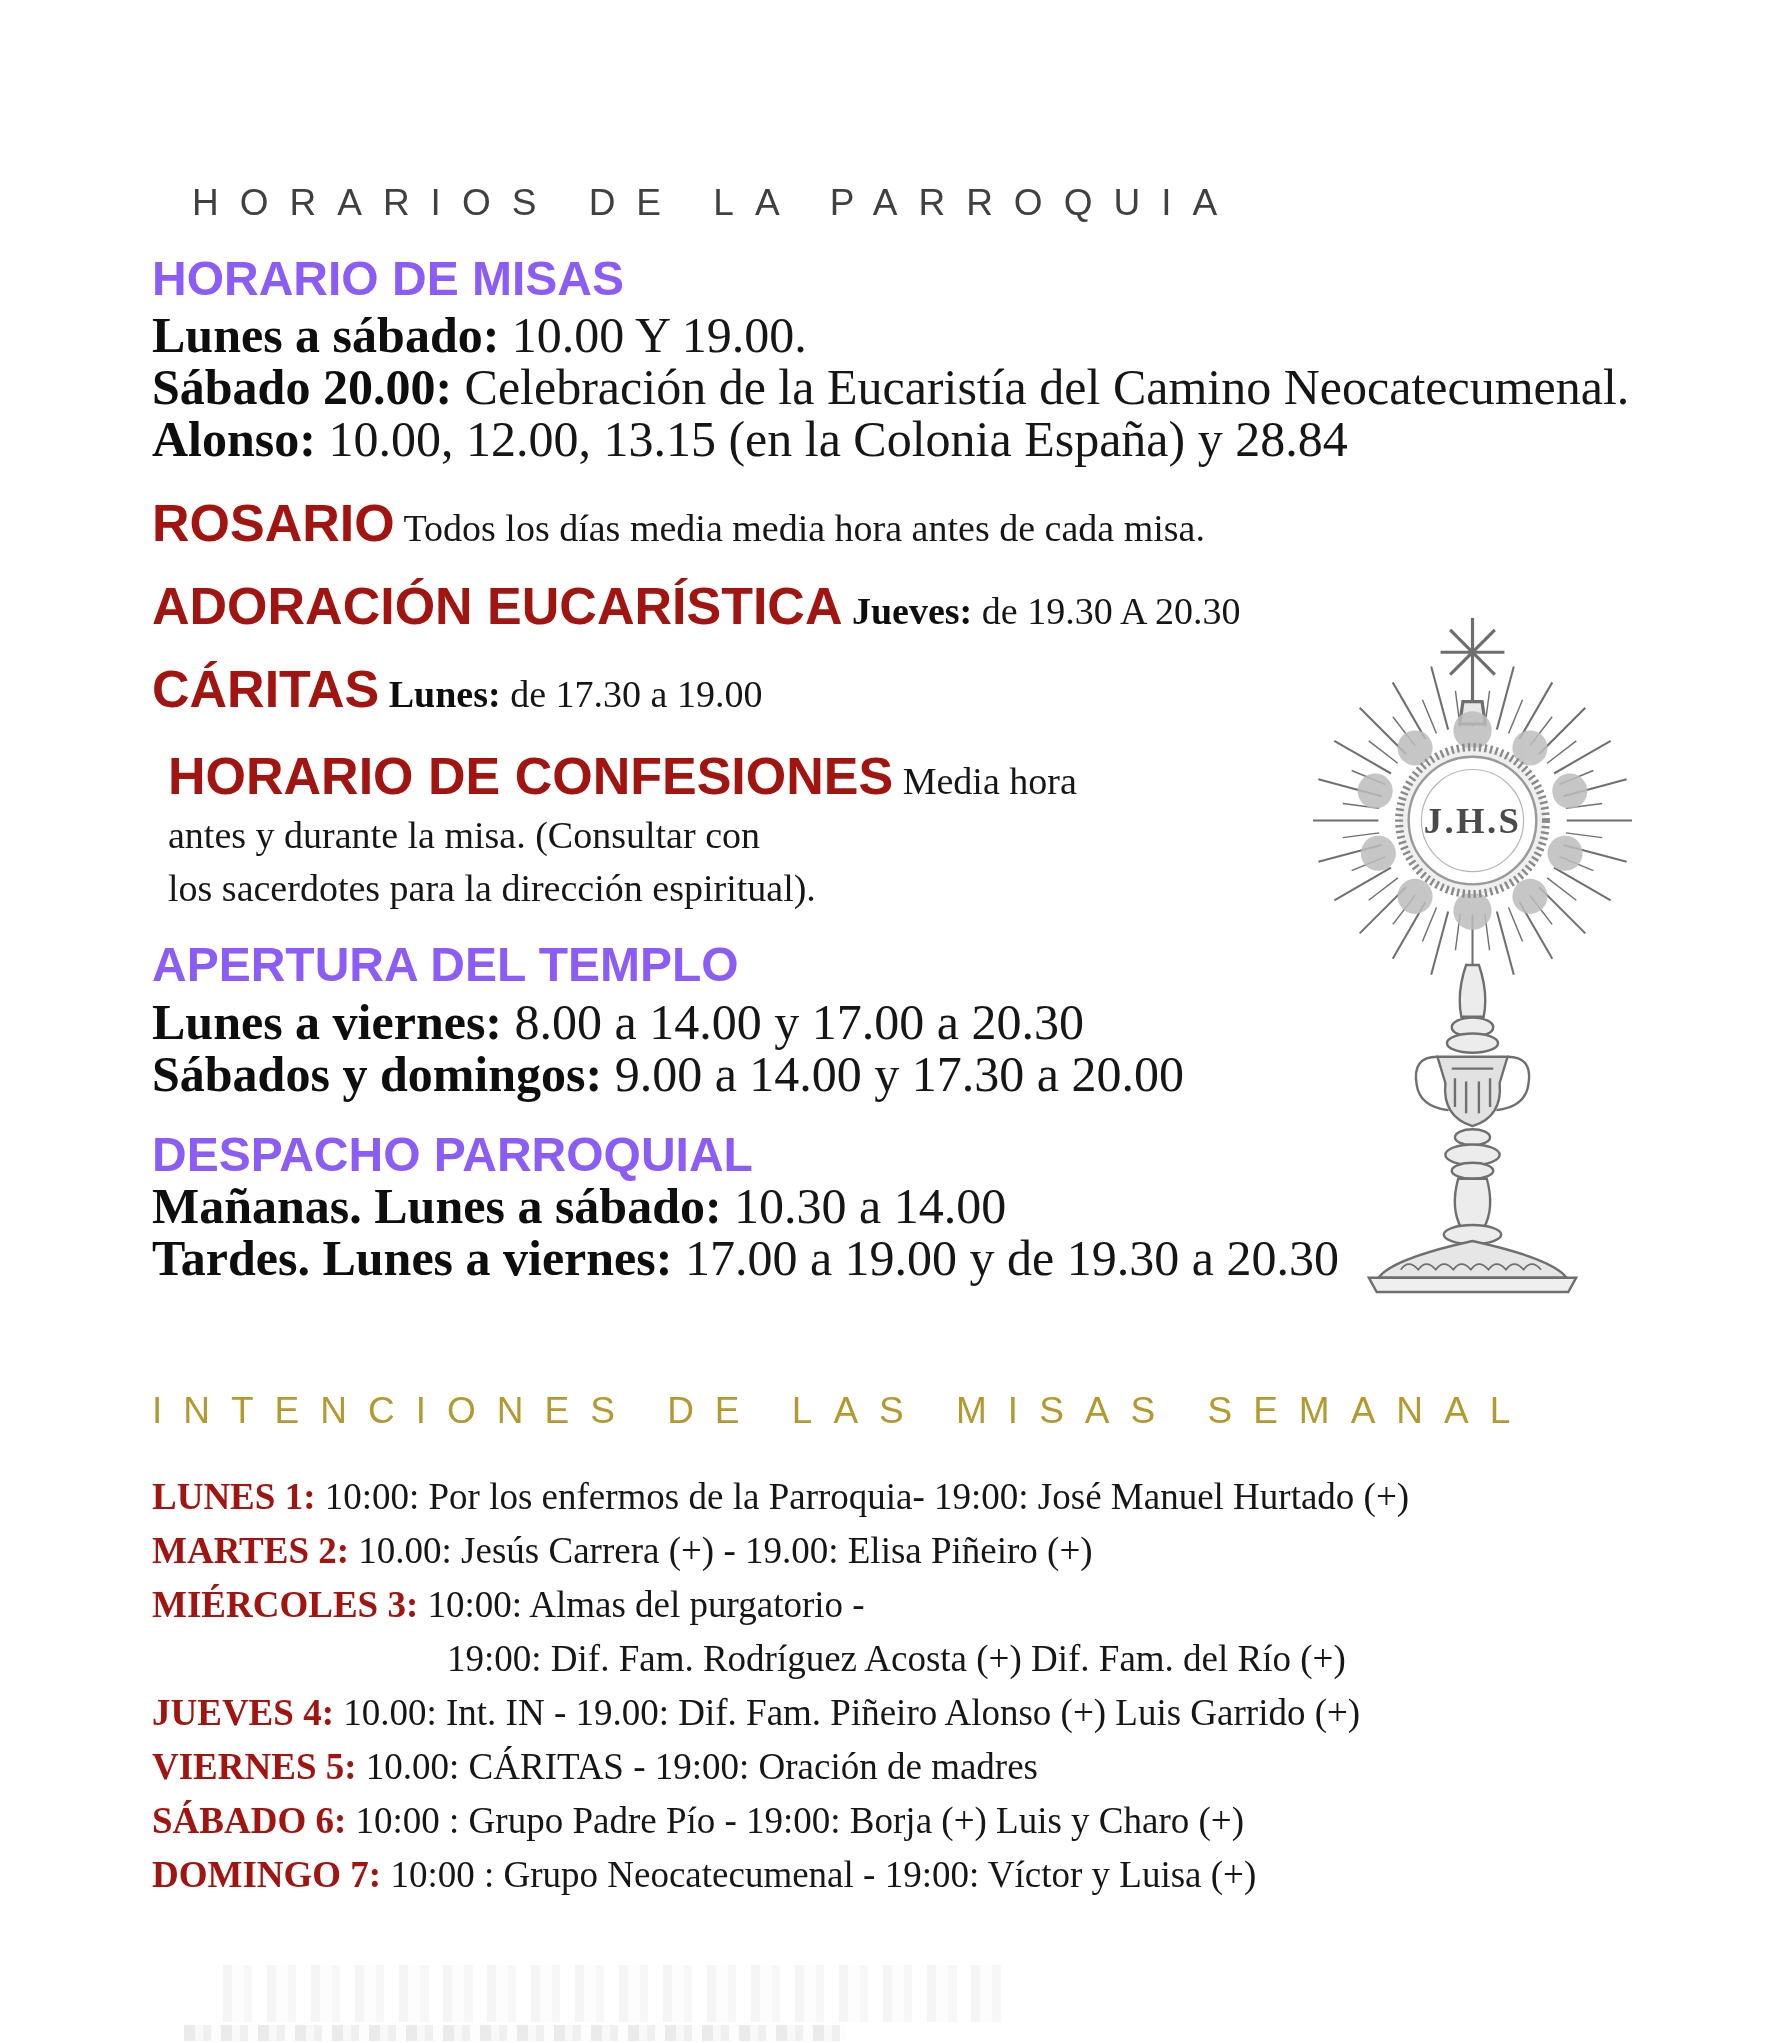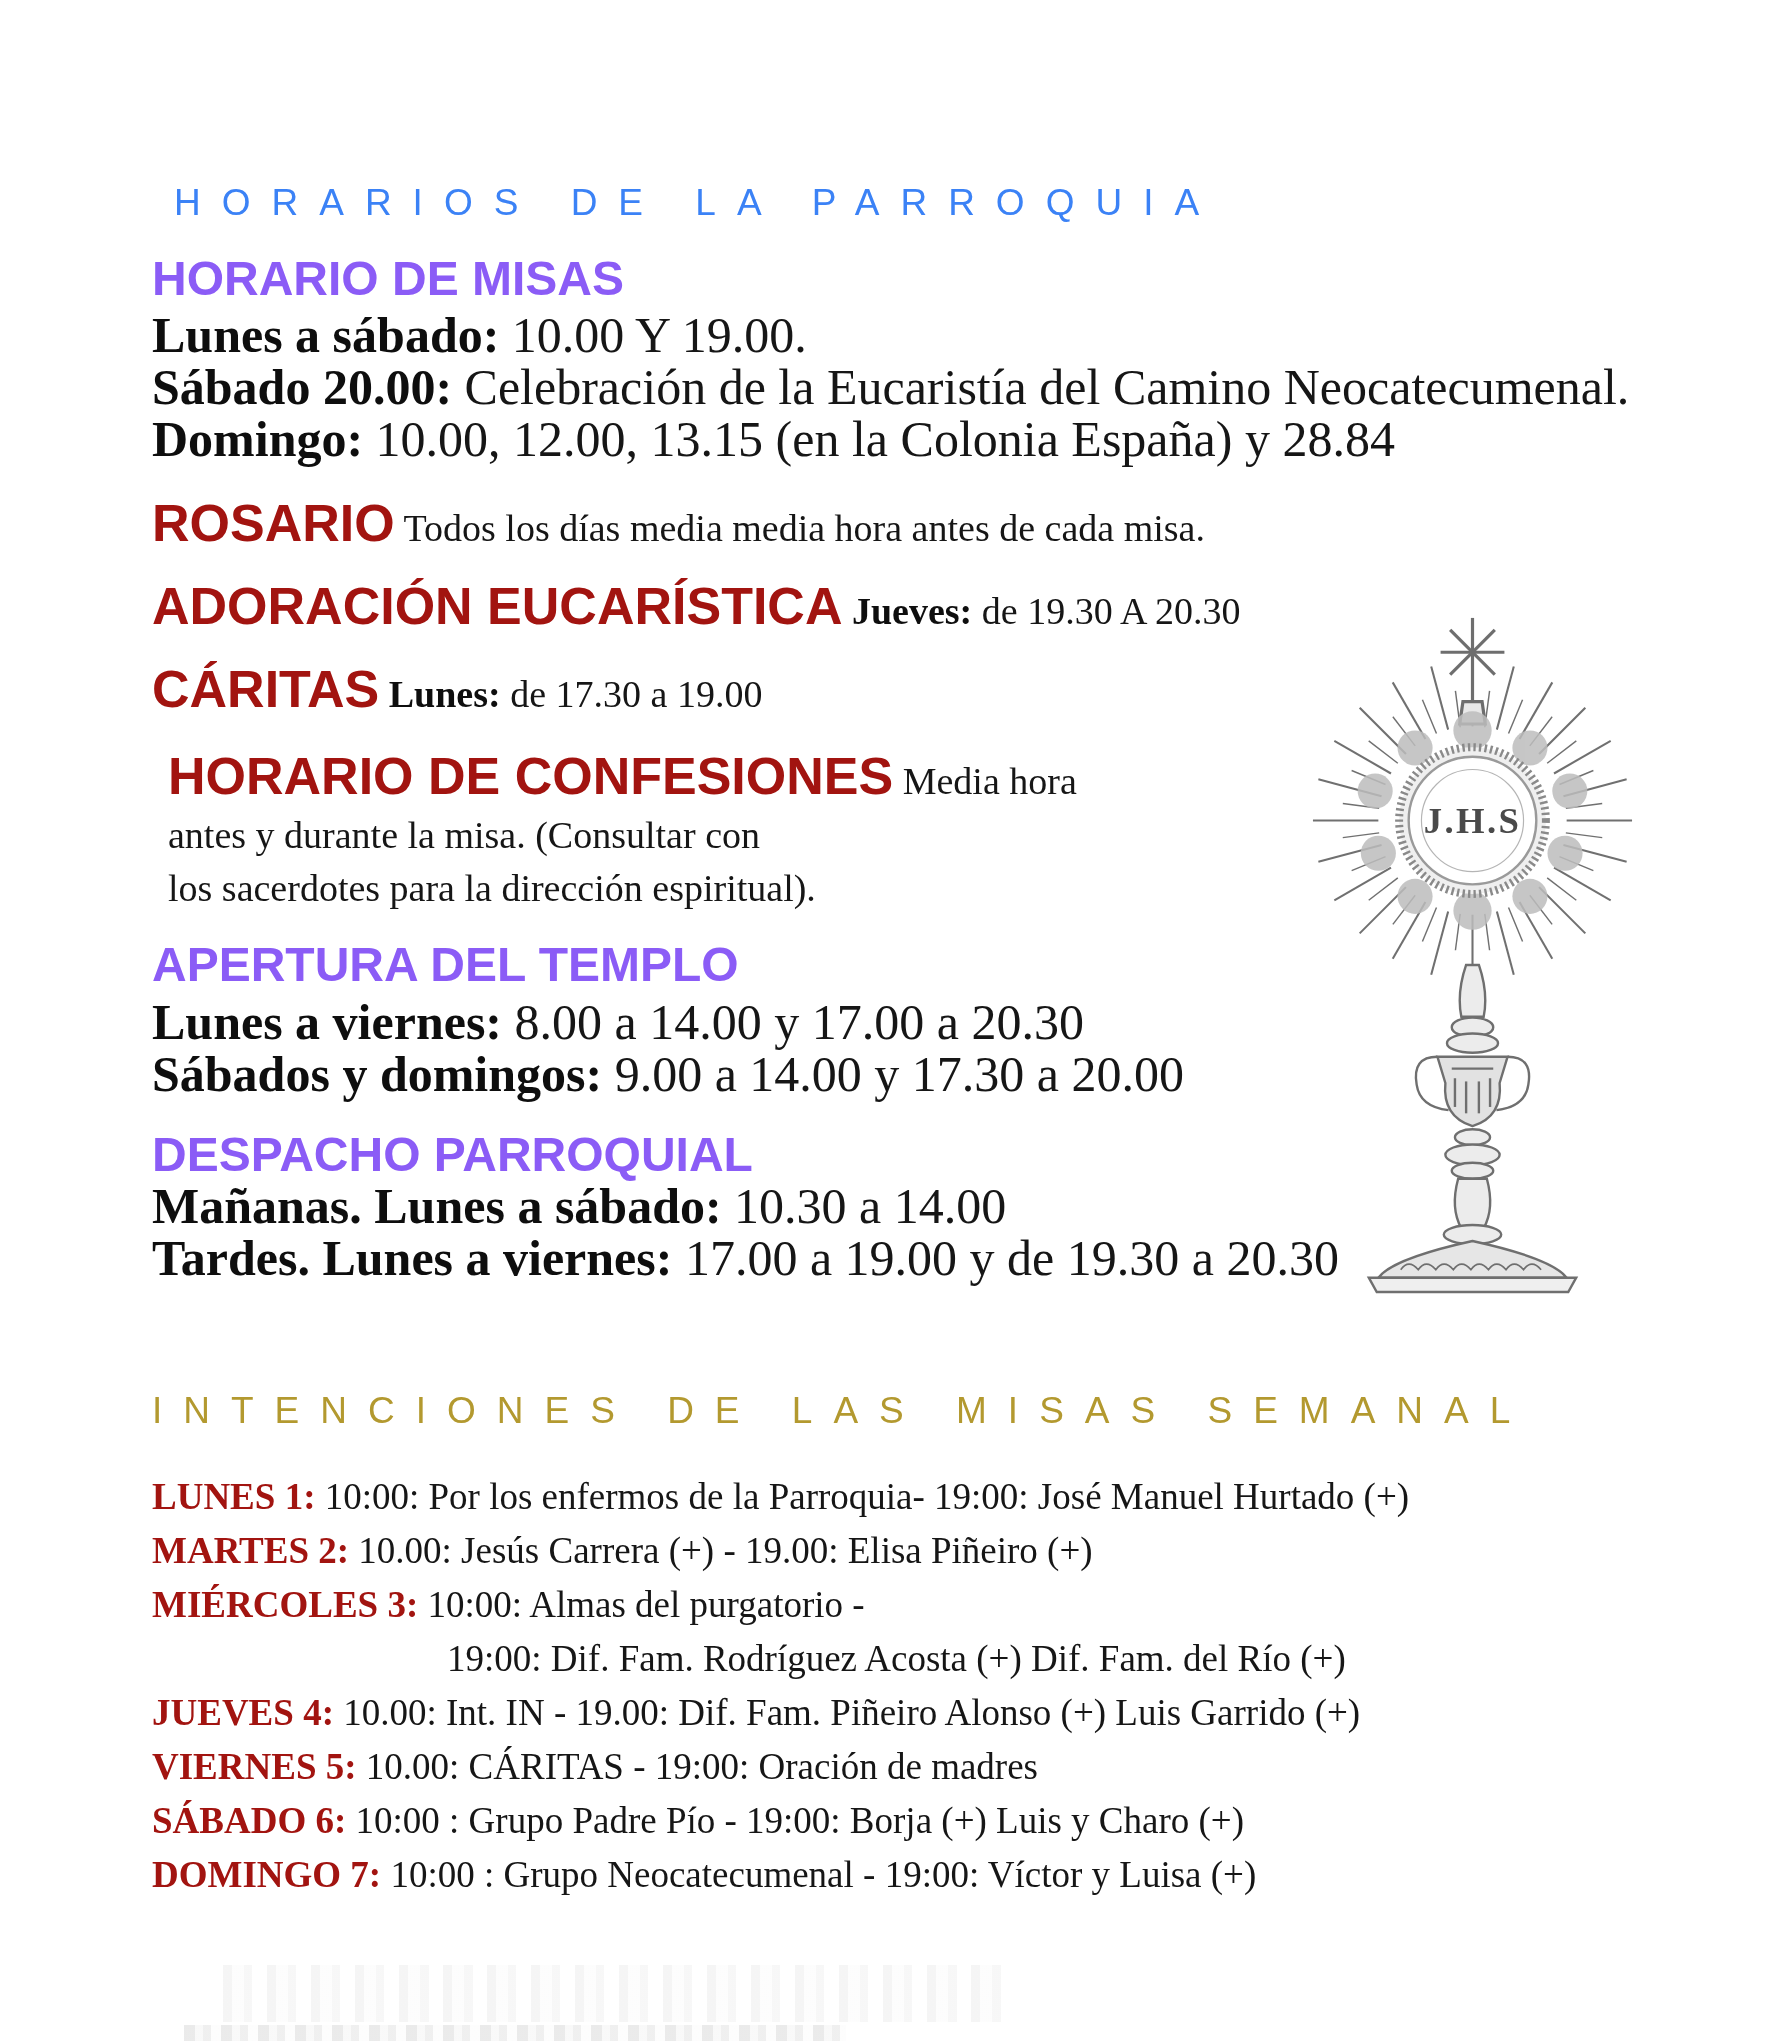--- a/index.html
+++ b/index.html
@@ -12,22 +12,22 @@
     color:#161616;
   }
   .content{
     position:absolute;left:152px;top:180px;
     white-space:nowrap;
   }
   .gold-title{
     font-family:"Liberation Sans", sans-serif;
     font-size:37px;line-height:45px;font-weight:400;
     letter-spacing:21px;
-    color:#3b82f6;
-    margin-left:22px;
+    color:#404040;
+    margin-left:40px;
   }
   .h-red{
     font-family:"Liberation Sans", sans-serif;
     font-size:48px;line-height:49px;font-weight:700;
     color:#8b5cf6;
     letter-spacing:0px;
   }
   .h-inline{
     font-family:"Liberation Sans", sans-serif;
     font-size:52px;font-weight:700;color:#a21410;
@@ -80,21 +80,21 @@
 <div class="page">
 
   <div class="content">
 
     <div class="gold-title">HORARIOS DE LA PARROQUIA</div>
 
     <div class="h-red block-h-misas">HORARIO DE MISAS</div>
     <div class="lines">
       <div><span class="b">Lunes a sábado:</span><span> 10.00 Y 19.00.</span></div>
       <div><span class="b">Sábado 20.00:</span><span> Celebración de la Eucaristía del Camino Neocatecumenal.</span></div>
-      <div><span class="b">Domingo:</span><span> 10.00, 12.00, 13.15 (en la Colonia España) y 28.84</span></div>
+      <div><span class="b">Alonso:</span><span> 10.00, 12.00, 13.15 (en la Colonia España) y 28.84</span></div>
     </div>
 
     <div class="one-line rosario">
       <span class="h-inline">ROSARIO</span><span> Todos los días media media hora antes de cada misa.</span>
     </div>
 
     <div class="one-line adoracion">
       <span class="h-inline">ADORACIÓN EUCARÍSTICA</span><span class="b"> Jueves:</span><span> de 19.30 A 20.30</span>
     </div>
 

